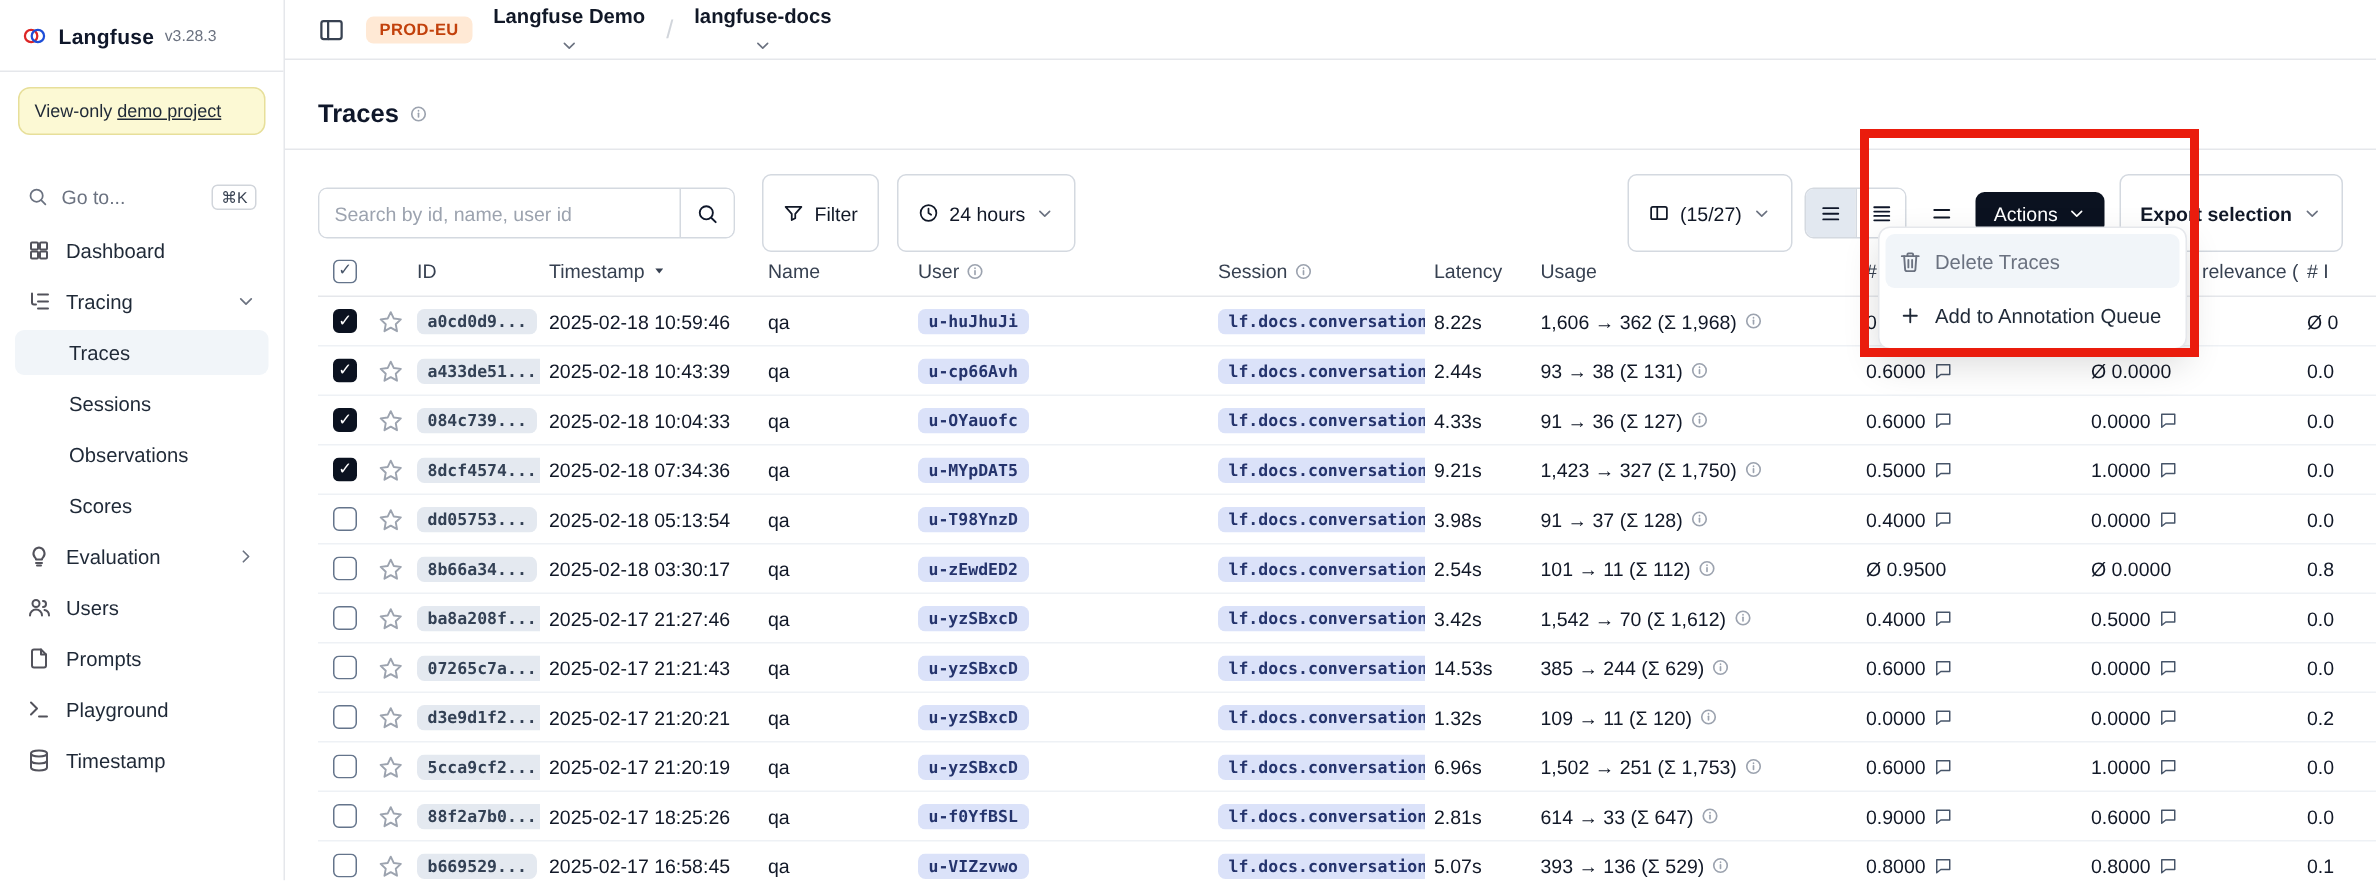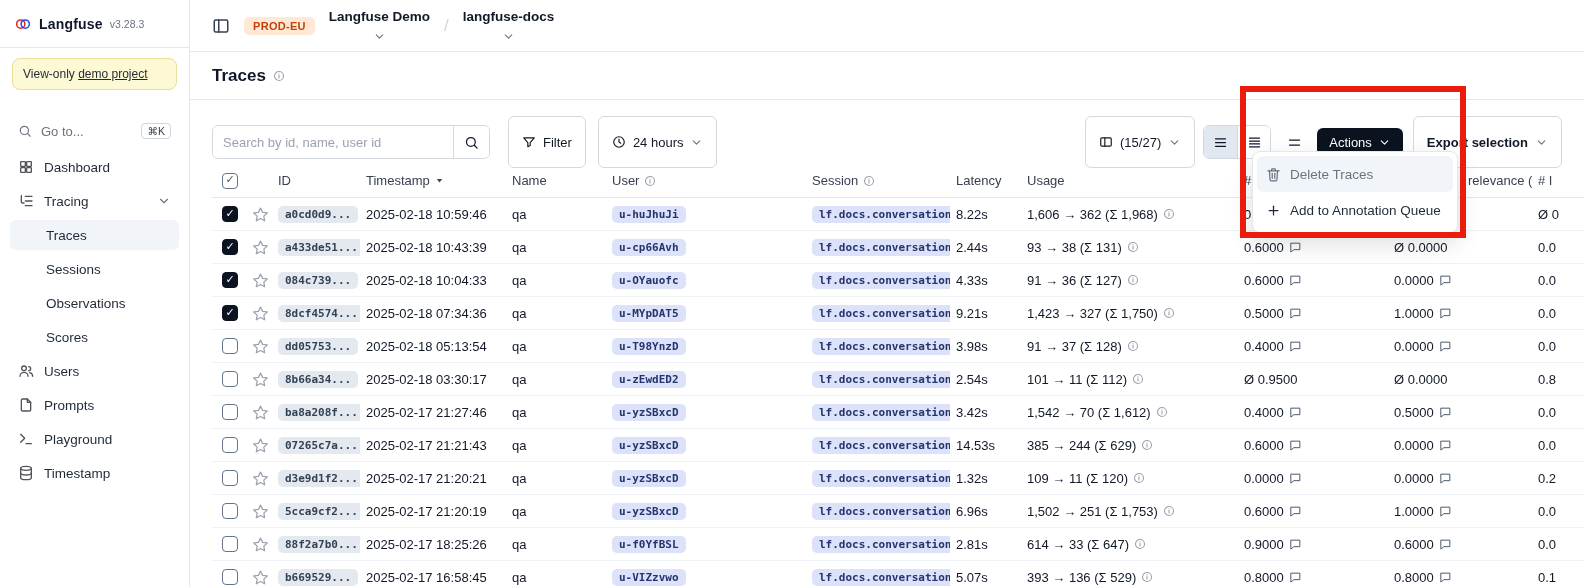--- a/index.html
+++ b/index.html
@@ -18,21 +18,21 @@
   .goto { margin:26px 10px 6px; height:30px; display:flex; align-items:center; gap:9px; padding:0 8px; color:#6b7280; font-size:13px; border-radius:6px; }
   .goto .kbd { margin-left:auto; border:1px solid #d1d5db; border-radius:4px; padding:1px 5px; font-size:10.5px; color:#374151; background:#fff; }
   .nav { padding:0 10px; }
   .nav-item { height:30px; margin-bottom:4px; display:flex; align-items:center; gap:10px; padding:0 8px; border-radius:6px; font-size:13.5px; color:#1f2937; cursor:pointer; }
   .nav-item .ic { color:#52525b; }
   .nav-item .chev { margin-left:auto; width:14px; height:14px; color:#6b7280; }
   .nav-item.sub { padding-left:36px; }
   .nav-item.active { background:#f1f5f9; font-weight:500; }
 
   
-  .topbar { position:absolute; left:190px; top:0; right:0; height:52px; display:flex; align-items:center; gap:14px; padding:0 22px; border-bottom:1px solid #e5e7eb; background:#fff; }
+  .topbar { position:absolute; left:190px; top:0; right:0; height:40px; display:flex; align-items:center; gap:14px; padding:0 22px; border-bottom:1px solid #e5e7eb; background:#fff; }
   .env-badge { background:#ffe9d5; color:#c2410c; font-size:11px; font-weight:700; padding:3px 9px; border-radius:5px; letter-spacing:.3px; }
   .crumb { display:flex; align-items:center; gap:6px; font-size:13.5px; font-weight:600; color:#111827; cursor:pointer;flex-direction:column; }
   .crumb .chev { width:13px; height:13px; color:#6b7280; }
   .slash { color:#d1d5db; font-size:17px; }
 
   
   .main { position:absolute; left:190px; top:52px; right:0; bottom:0; background:#fff; }
   .page-head { height:48px; display:flex; align-items:center; gap:7px; padding:0 22px; border-bottom:1px solid #e5e7eb; }
   .page-title { font-size:17px; font-weight:700; }
   .info { width:12px; height:12px; color:#9ca3af; stroke-width:2.2; }
@@ -235,20 +235,29 @@
         </div>
       <div class="nav-item sub">
           <span>Sessions</span>
         </div>
       <div class="nav-item sub">
           <span>Observations</span>
         </div>
       <div class="nav-item sub">
           <span>Scores</span>
         </div>
+      <div class="nav-item">
+        <svg class="ic">
+            <use href="#i-bulb"></use>
+          </svg>
+        <span>Evaluation</span>
+        <svg class="ic chev">
+            <use href="#i-chevr"></use>
+          </svg>
+      </div>
       <div class="nav-item">
         <svg class="ic">
             <use href="#i-users"></use>
           </svg>
         <span>Users</span>
       </div>
       <div class="nav-item">
         <svg class="ic">
             <use href="#i-file"></use>
           </svg>

